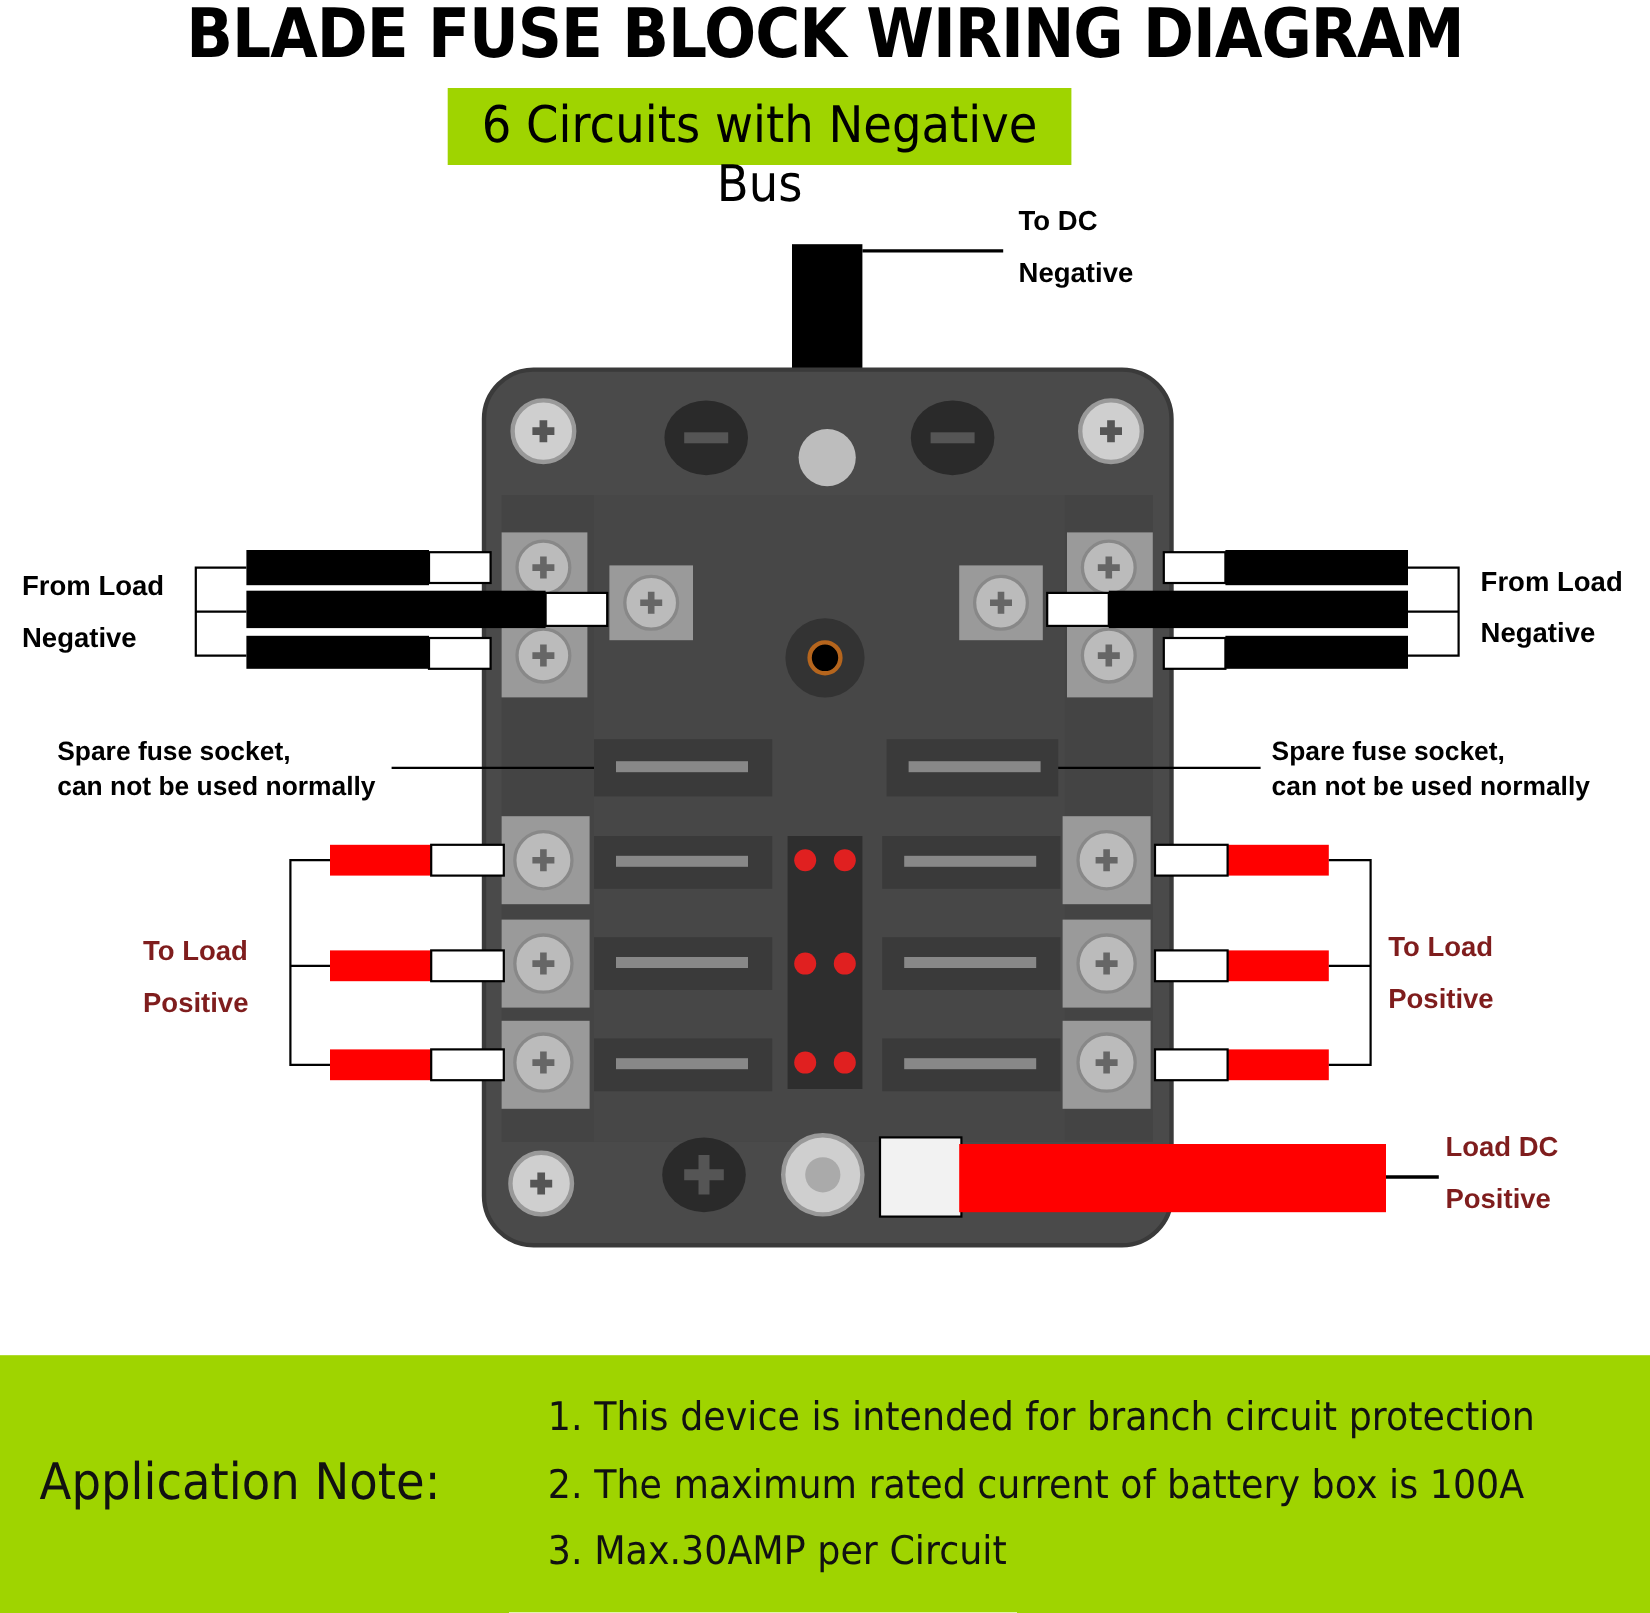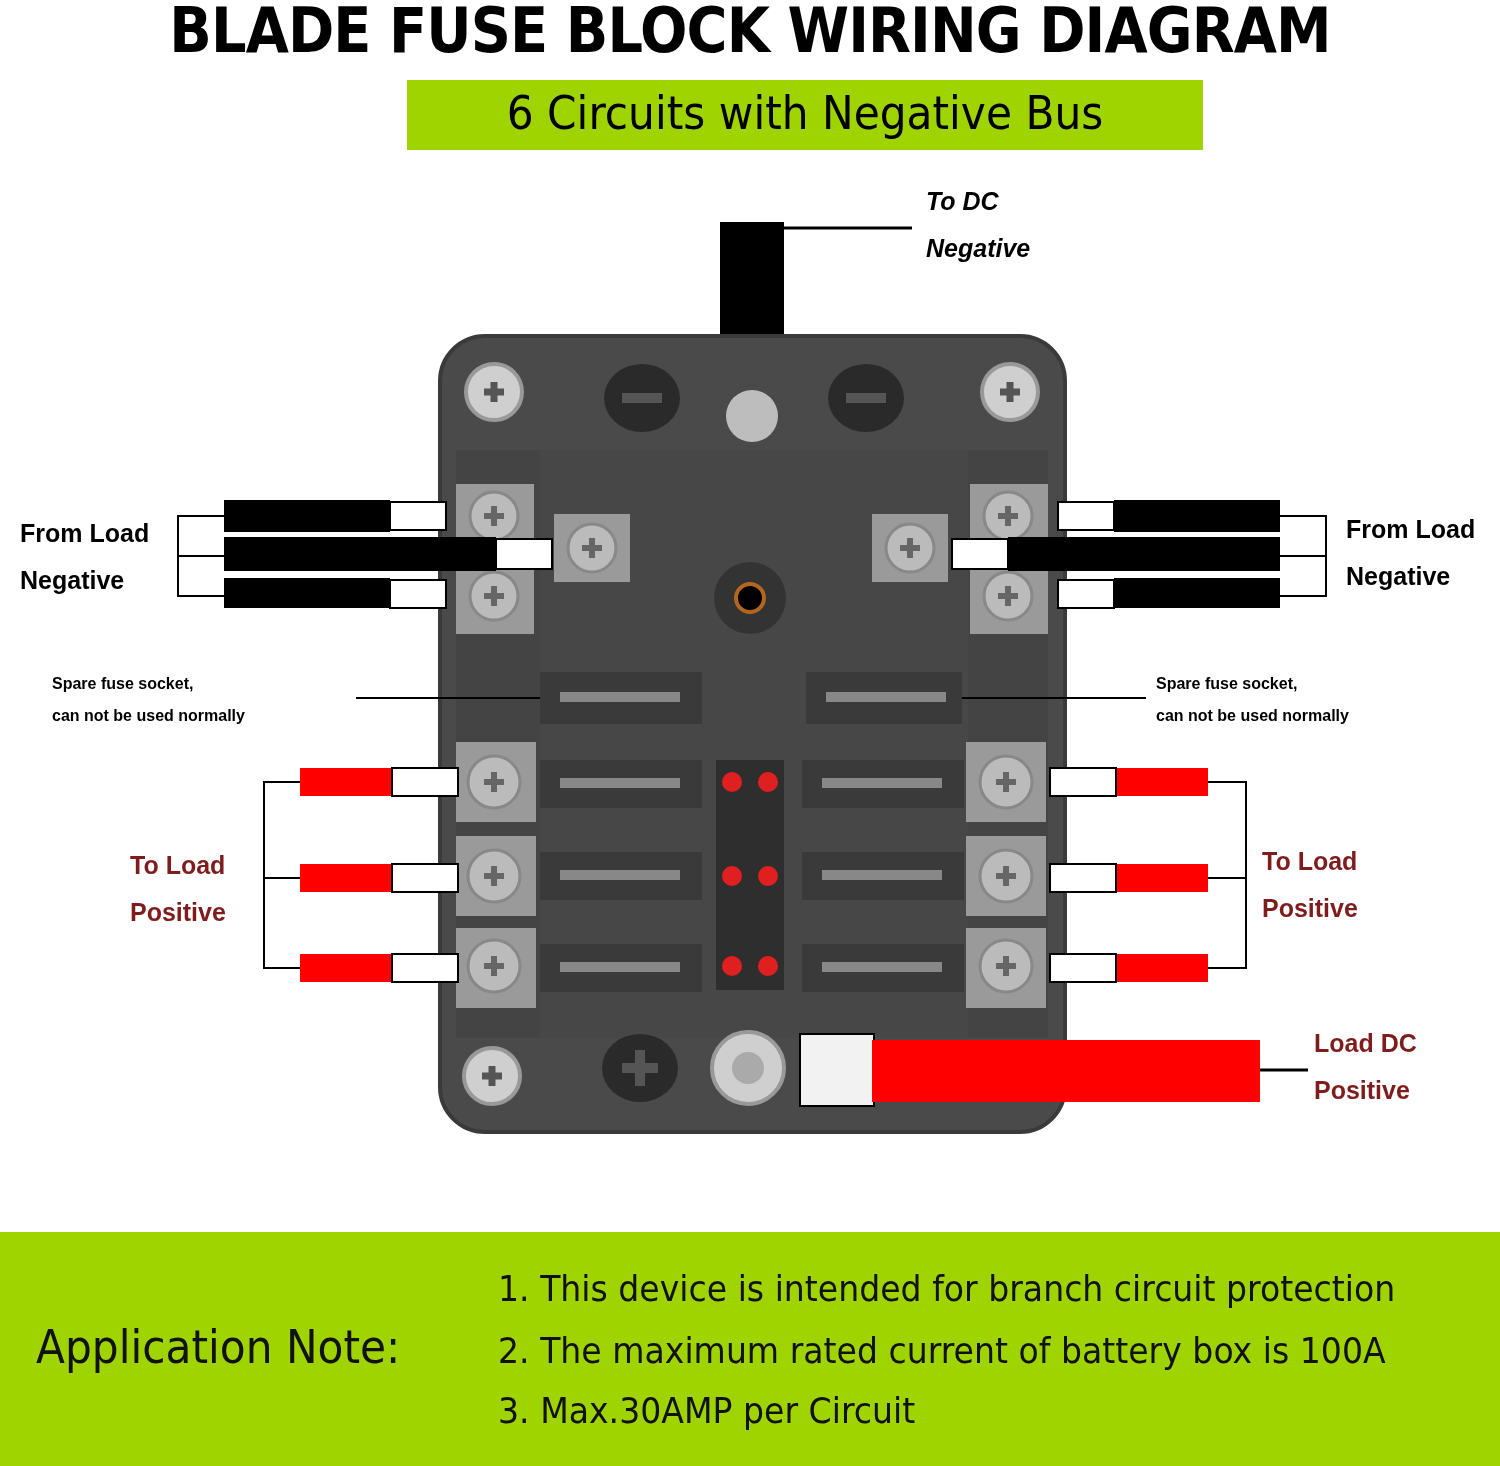--- a/index.html
+++ b/index.html
@@ -1,22 +1,22 @@
 <!DOCTYPE html>
 <html><head>
 <meta charset="utf-8">
 <style>
   html,body{margin:0;padding:0;background:#fff;}
   body{width:1500px;height:1466px;position:relative;overflow:hidden;font-family:"Liberation Sans",sans-serif;}
   .title{position:absolute;left:0;top:-6px;width:1500px;text-align:center;font-family:"DejaVu Sans",sans-serif;font-weight:bold;font-size:62px;letter-spacing:-1px;color:#000;transform:scaleX(0.9);transform-origin:center;}
-  .subtitle-box{position:absolute;left:407px;top:80px;width:796px;height:70px;background:#9fd400;}
+  .subtitle-box{position:absolute;left:407px;top:80px;width:567px;height:70px;background:#9fd400;}
   .subtitle{position:absolute;left:0;top:6px;width:100%;text-align:center;font-family:"DejaVu Sans",sans-serif;font-size:46px;color:#000;transform:scaleX(0.92);}
   .lbl{position:absolute;font-weight:bold;font-size:25px;line-height:47px;color:#000;}
   .lbl.red{color:#7f1d1d;}
-  .lbl.sm{font-size:16px;line-height:32px;}
+  .lbl.sm{font-size:24px;line-height:32px;}
   .footer{position:absolute;left:0;top:1232px;width:1500px;height:234px;background:#9fd400;}
   .app-title{position:absolute;left:36px;top:88px;font-family:"DejaVu Sans",sans-serif;font-size:46px;color:#111;transform:scaleX(0.92);transform-origin:left;}
   .note{position:absolute;left:498px;font-family:"DejaVu Sans",sans-serif;font-size:36px;color:#111;transform:scaleX(0.92);transform-origin:left;white-space:nowrap;}
   svg{position:absolute;left:0;top:0;}
 </style>
 </head>
 <body>
 
 <div class="title">BLADE FUSE BLOCK WIRING DIAGRAM</div>
 <div class="subtitle-box">
@@ -194,21 +194,21 @@
       <rect x="1050" y="954" width="66" height="28" fill="#fff" stroke="#000" stroke-width="2"></rect>
   </g>
   <path d="M300 782H264V968H300M264 878H300" fill="none" stroke="#000" stroke-width="2"></path>
   <path d="M1208 782H1246V968H1208M1246 878H1208" fill="none" stroke="#000" stroke-width="2"></path>
 
   <rect x="800" y="1034" width="74" height="72" fill="#f2f2f2" stroke="#000" stroke-width="2"></rect>
   <rect x="872" y="1040" width="388" height="62" fill="#ff0000"></rect>
   <line x1="1260" y1="1070" x2="1308" y2="1070" stroke="#000" stroke-width="3"></line>
 </svg>
 
-<div class="lbl" style="left:926px;top:178px;font-style:italic;">
+<div class="lbl" style="left:926px;top:178px;">
   <div>To DC</div>
   <div>Negative</div>
 </div>
 <div class="lbl" style="left:20px;top:510px;">
   <div>From Load</div>
   <div>Negative</div>
 </div>
 <div class="lbl" style="left:1346px;top:506px;">
   <div>From Load</div>
   <div>Negative</div>

